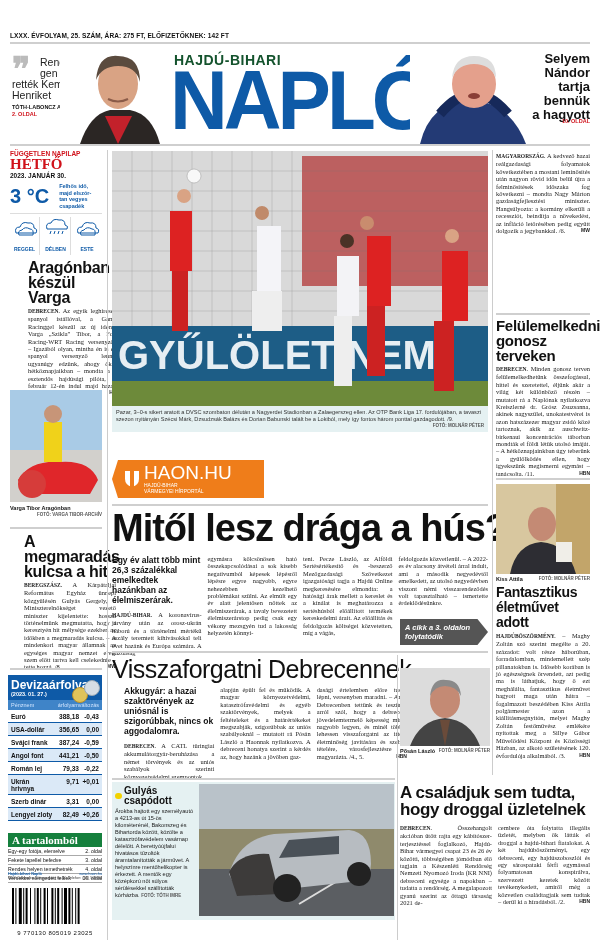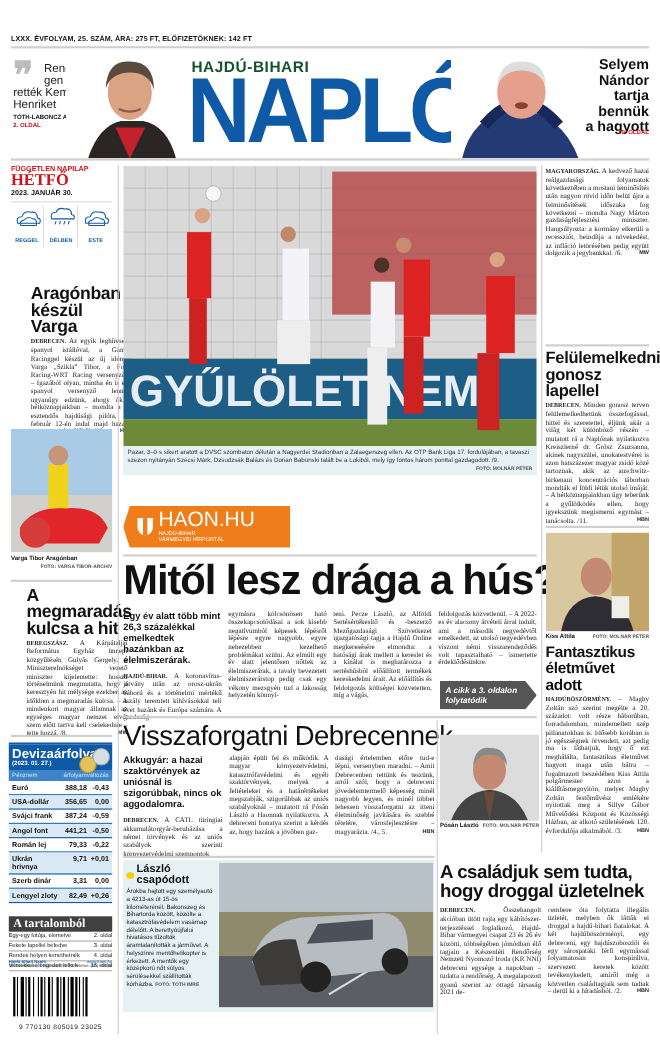--- a/index.html
+++ b/index.html
@@ -43,21 +43,21 @@
 .fx-head{background:#0e5aa7;color:#fff;padding:2px 3px 3px;position:relative}
 .fx-title{font:700 12px "Liberation Sans",sans-serif;line-height:12px}
 .fx-date{font:700 5.5px "Liberation Sans",sans-serif}
 .fx-cols{display:flex;background:#3f84c8;color:#cfe4ff;font:400 5.5px "Liberation Sans",sans-serif;padding:2px 3px}
 .fx-row{display:flex;font:700 6.5px "Liberation Sans",sans-serif;padding:2.5px 3px;border-bottom:1.5px solid #0e5aa7;color:#111}
 .fx-row:nth-child(even){background:#dbe9f7}
 .fx-c1{width:42px}.fx-c2{width:26px;text-align:right}.fx-c3{flex:1;text-align:right}
 .coin{position:absolute;width:16px;height:16px;border-radius:50%}
 
 .toc{left:8px;top:833px;width:94px}
-.toc-title{background:#404040;color:#fff;font:700 11px "Liberation Serif",serif;padding:1px 4px}
+.toc-title{background:#15803d;color:#fff;font:700 11px "Liberation Serif",serif;padding:1px 4px}
 .toc-row{display:flex;justify-content:space-between;font:400 5.2px "Liberation Sans",sans-serif;border-bottom:1px solid #aaa;padding:1px 0}
 .pubinfo{left:8px;top:870px;width:94px;display:flex;justify-content:space-between;font:400 3.8px "Liberation Sans",sans-serif;color:#0e5aa7}
 .barcode{left:10px;top:885px;width:90px;height:48px}
 
 .hero{left:112px;top:151px;width:376px;height:255px;overflow:hidden}
 .hero-cap{left:112px;top:406px;width:376px;background:#e5f1f2;padding:3px 4px 4px}
 .hero-cap h3{font:700 8.5px "Liberation Sans",sans-serif}
 .hero-cap p{font:400 5.6px "Liberation Sans",sans-serif;line-height:7px;color:#333}
 .ad{left:112px;top:460px;width:376px;height:38px;display:flex}
 .ad-left{flex:1;background:#2fa6db;border:1px dashed #fff;outline:3px solid #2fa6db;color:#fff;text-align:center;font:700 13px "Liberation Sans",sans-serif;line-height:15px;padding-top:4px}
@@ -127,20 +127,24 @@
   <div>a hagyott</div>
 </div>
 <div class="abs side-teaser-page">10. OLDAL</div>
 
 <div class="abs hr" style="left:10px;top:144px;width:580px"></div>
 
 <div class="abs col-left">
   <div class="fugg">FÜGGETLEN NAPILAP</div>
   <div class="day">HÉTFŐ</div>
   <div class="date">2023. JANUÁR 30.</div>
+  <div style="display:flex;align-items:center;gap:10px;margin-top:4px">
+    <div class="temp">3 °C</div>
+    <div class="wdesc">Felhős idő, majd elszór-tan vegyes csapadék</div>
+  </div>
   <div class="wx-row">
     <div class="wx-cell">
       <svg width="26" height="20">
           <path d="M4 16 Q2 10 8 10 Q10 4 16 6 Q22 5 22 11 Q26 12 24 16Z" fill="none" stroke="#0e5aa7" stroke-width="1"></path>
           <path d="M7 18 Q5 14 10 13 Q13 9 18 12 Q22 12 21 18Z" fill="none" stroke="#0e5aa7" stroke-width="1"></path>
         </svg>
       <span>REGGEL</span>
     </div>
     <div class="wx-cell">
       <svg width="26" height="20">
@@ -371,21 +375,21 @@
       <p class="body">teni. Pecze László, az Alföldi Sertésértékesítő és -beszerző Mezőgazdasági Szövetkezet igazgatósági tagja a Hajdú Online megkeresésére elmondta: a hatósági árak mellett a kereslet és a kínálat is meghatározza a sertéshúsból előállított termékek kereskedelmi árait. Az előállítás és feldolgozás költségei közvetetten, míg a vágás,</p>
     </div>
   <div>
       <p class="body">feldolgozás közvetlenül. – A 2022-es év alacsony átvételi árral indult, ami a második negyedévtől emelkedett, az utolsó negyedévben viszont némi visszarendeződés volt tapasztalható – ismertette érdeklődésünkre.</p>
     </div>
 </div>
 <div class="abs cont-btn">A cikk a 3. oldalon folytatódik</div>
 <div class="abs hr" style="left:112px;top:651px;width:376px;height:1.5px"></div>
 
 <h2 class="abs h2big">Visszaforgatni Debrecennek</h2>
-<div class="abs" style="left:112px;top:686px;width:283px;display:flex;gap:6px">
+<div class="abs" style="left:124px;top:686px;width:283px;display:flex;gap:6px">
   <div style="flex:1">
     <div class="lead">Akkugyár: a hazai szaktörvények az uniósnál is szigorúbbak, nincs ok aggodalomra.</div>
     <p class="body" style="margin-top:6px"><span class="place">DEBRECEN.</span> <span>A CATL türingiai akkumulátorgyár-beruházása a német törvények és az uniós szabályok szerinti környezetvédelmi szempontok</span></p>
   </div>
   <div style="flex:1">
       <p class="body">alapján épült fel és működik. A magyar környezetvédelmi, katasztrófavédelmi és egyéb szaktörvények, melyek a feltételeket és a határértékeket megszabják, szigorúbbak az uniós szabályoknál – mutatott rá Pósán László a Haonnak nyilatkozva. A debreceni honatya szerint a kérdés az, hogy hazánk a jövőben gaz-</p>
     </div>
   <div style="flex:1">
       <p class="body"><span>dasági értelemben előre tud-e lépni, versenyben maradni. – Amit Debrecenben tettünk és teszünk, arról szól, hogy a debreceni jövedelemtermelő képesség minél nagyobb legyen, és minél többet lehessen visszaforgatni az itteni életminőség javítására és szebbé tételére, városfejlesztésre – magyarázta. /4., 5.</span> <span class="sig">HBN</span></p>
     </div>
@@ -402,21 +406,21 @@
 <div class="abs posan-cap">
   <span class="cap">Pósán László</span>
   <span class="credit">FOTÓ: MOLNÁR PÉTER</span>
 </div>
 <div class="abs hr" style="left:112px;top:778px;width:283px;height:1.5px"></div>
 
 <div class="abs strip" style="width:283px"></div>
 <div class="abs" style="left:115px;top:786px;width:82px">
   <div style="display:flex;align-items:center;gap:2px">
     <span style="width:8px;height:6px;background:#f2d200;border-radius:3px;display:inline-block"></span>
-    <h3 class="sans" style="font:700 10px 'Liberation Sans',sans-serif;line-height:10px">László csapódott</h3>
+    <h3 class="sans" style="font:700 10px 'Liberation Sans',sans-serif;line-height:10px">Gulyás csapódott</h3>
   </div>
   <p class="sans" style="font:400 5.6px 'Liberation Sans',sans-serif;line-height:7px;margin-top:2px;color:#222"><span>Árokba hajtott egy személyautó a 4213-as út 15-ös kilométerénél, Bakonszeg és Bihartorda között, közölte a katasztrófavédelem vasárnap délelőtt. A berettyóújfalui hivatásos tűzoltók áramtalanították a járművet. A helyszínre mentőhelikopter is érkezett. A mentők egy középkorú nőt súlyos sérülésekkel szállították kórházba.</span> <span class="credit" style="display:inline">FOTÓ: TÓTH IMRE</span></p>
 </div>
 <div class="abs crash-photo">
   <svg width="195" height="132" viewBox="0 0 195 132">
     <rect width="195" height="45" fill="#b9c2c9"></rect>
     <rect y="45" width="195" height="40" fill="#8f8a6c"></rect>
     <rect y="85" width="195" height="47" fill="#5b5e62"></rect>
     <path d="M100 120 L150 90" stroke="#ddd" stroke-width="2"></path>
     <path d="M30 90 Q40 55 75 50 L150 46 Q172 48 172 80 L170 96 L40 110 Z" fill="#b7bcc1"></path>
@@ -431,21 +435,21 @@
 <div class="abs" style="left:400px;top:824px;width:190px;display:flex;gap:6px">
   <p class="body" style="flex:1"><span class="place">DEBRECEN.</span> <span>Összehangolt akcióban ütött rajta egy kábítószer-terjesztéssel foglalkozó, Hajdú-Bihar vármegyei csapat 23 és 26 év közötti, többségében jómódban élő tagjain a Készenléti Rendőrség Nemzeti Nyomozó Iroda (KR NNI) debreceni egysége a napokban – tudatta a rendőrség. A megalapozott gyanú szerint az öttagú társaság 2021 de-</span></p>
   <p class="body" style="flex:1"><span>cembere óta folytatta illegális üzletét, melyben ők látták el droggal a hajdú-bihari fiatalokat. A két hajdúböszörményi, egy debreceni, egy hajdúszoboszlói és egy sárospataki férfi egymással folyamatosan konspirálva, szervezett keretek között tevékenykedett, amiről még a közvetlen családtagjaik sem tudtak – derül ki a híradásból. /2.</span> <span class="sig">HBN</span></p>
 </div>
 
 <div class="abs col-right">
   <p class="body" style="margin-top:2px"><span class="place">MAGYARORSZÁG.</span> <span>A kedvező hazai reálgazdasági folyamatok következtében a mostani leminősítés után nagyon rövid időn belül újra a felminősítések időszaka fog következni – mondta Nagy Márton gazdaságfejlesztési miniszter. Hangsúlyozta: a kormány elkerüli a recessziót, beindítja a növekedést, az infláció letörésében pedig együtt dolgozik a jegybankkal. /6.</span> <span class="sig">MW</span></p>
 </div>
 <div class="abs hr" style="left:496px;top:313px;width:94px;height:1.5px"></div>
 <div class="abs" style="left:496px;top:318px;width:94px">
-  <h2 class="hd" style="font-size:15px">Felülemelkedni gonosz lapellel</h2>
+  <h2 class="hd" style="font-size:15px">Felülemelkedni gonosz terveken</h2>
   <p class="body" style="margin-top:2px"><span class="place">DEBRECEN.</span> <span>Minden gonosz terven felülemelkedhetünk összefogással, hittel és szeretettel, éljünk akár a világ két különböző részén – mutatott rá a Naplónak nyilatkozva Kreiszlerné dr. Grósz Zsuzsanna, akinek nagyszülei, unokatestvérei is azon hatszázezer magyar zsidó közé tartoznak, akik az auschwitz-birkenaui koncentrációs táborban mondták el földi létük utolsó imáját. – A hétköznapjainkban úgy teberünk a gyűlölködés ellen, hogy igyekszünk megismerni egymást – tanácsolta. /11.</span> <span class="sig">HBN</span></p>
 </div>
 <div class="abs hr" style="left:496px;top:478px;width:94px;height:1.5px"></div>
 <div class="abs" style="left:496px;top:484px;width:94px;height:90px;overflow:hidden">
   <svg width="94" height="90" viewBox="0 0 94 90">
     <rect width="94" height="90" fill="#d8c79f"></rect>
     <rect x="60" width="34" height="90" fill="#c2a56a"></rect>
     <path d="M14 90 Q20 60 45 58 Q72 60 80 90Z" fill="#2d2d33"></path>
     <ellipse cx="46" cy="40" rx="14" ry="17" fill="#c48a74"></ellipse>
     <rect x="60" y="58" width="16" height="20" fill="#f0eee8"></rect>

